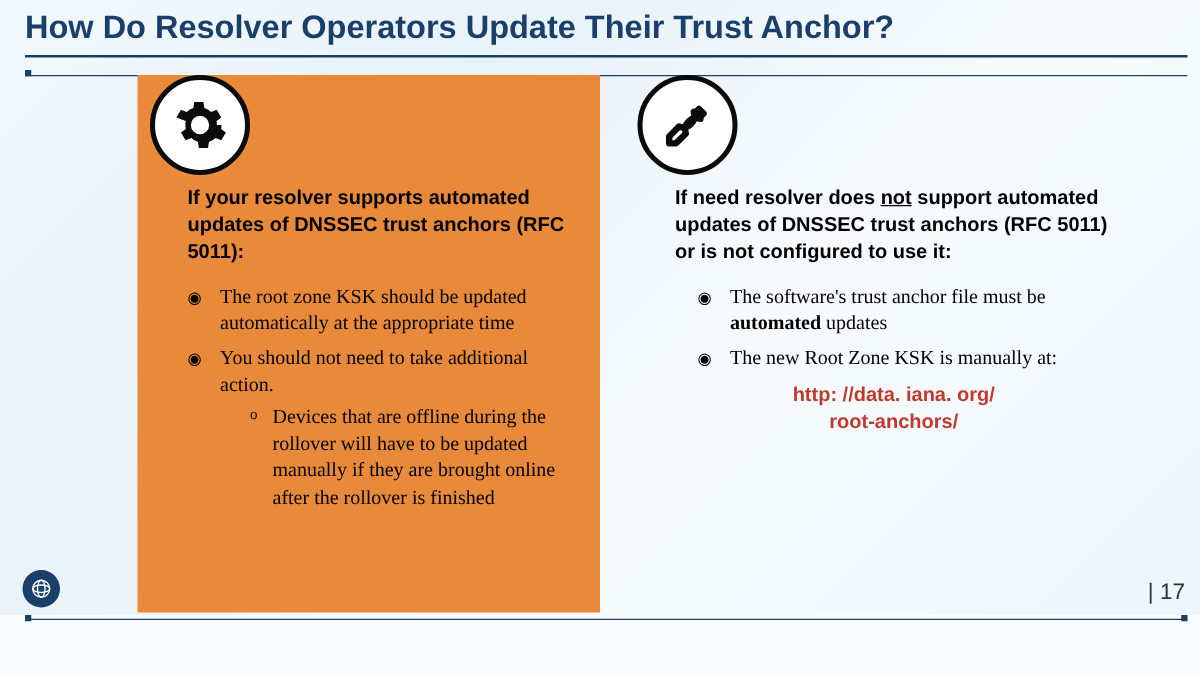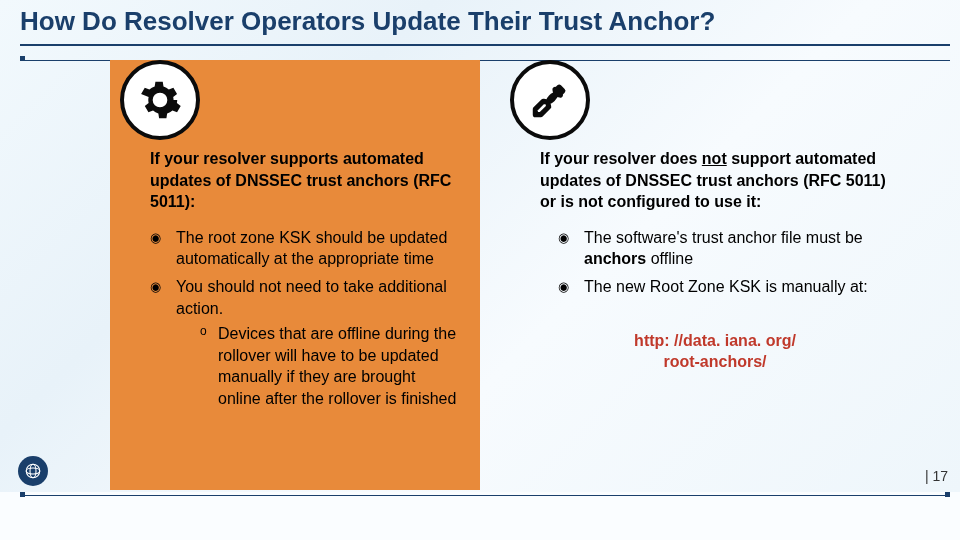--- a/index.html
+++ b/index.html
@@ -11,29 +11,29 @@
   .rule-bot{position:absolute;left:20px;right:10px;top:495px;border-top:1px solid #1a3f6b;}
   .sq{position:absolute;width:5px;height:5px;background:#1a3f6b;}
   .orange{position:absolute;left:110px;top:60px;width:370px;height:430px;background:#e88a3a;}
   .icon-wrap{position:absolute;top:60px;width:72px;height:72px;border-radius:50%;border:4px solid #0b0b0b;background:#fff;display:flex;align-items:center;justify-content:center;}
   .icon-wrap svg{width:44px;height:44px;}
   .col{position:absolute;top:148px;width:350px;font-size:16px;line-height:1.35;color:#000;}
   .colL{left:150px;width:310px;color:#000;}
   .colR{left:540px;width:350px;}
   .colL .lead, .colR .lead{font-weight:bold;margin-bottom:14px;}
   ul.b{list-style:none;padding:0;margin:0;}
-  ul.b>li{position:relative;padding-left:26px;margin-bottom:6px;}
+  ul.b>li{position:relative;padding-left:26px;margin-bottom:6px;font-family:Liberation Serif, serif;}
   ul.b>li:before{content:"◉";position:absolute;left:0;top:2px;font-size:13px;color:#000;}
   ul.sub{list-style:none;padding-left:24px;margin:4px 0 0 0;}
   ul.sub>li{position:relative;padding-left:18px;margin-bottom:0;}
   ul.sub>li:before{content:"o";position:absolute;left:0;top:0;font-size:12px;}
-  .link{color:#c0392b;font-weight:bold;text-align:center;margin-top:32px;}
+  .link{color:#c0392b;font-weight:bold;text-align:center;margin-top:8px;}
   .footer-logo{position:absolute;left:18px;bottom:6px;width:30px;height:30px;border-radius:50%;background:#1a3f6b;display:flex;align-items:center;justify-content:center;}
   .footer-logo svg{width:18px;height:18px;}
-  .pagenum{position:absolute;right:12px;bottom:8px;font-size:14px;color:#333;text-align:right;}
+  .pagenum{position:absolute;right:12px;bottom:8px;font-size:18px;color:#333;text-align:right;}
   .not{text-decoration:underline;}
 </style>
 </head>
 <body>
 
 <div class="slide">
   <div class="title">How Do Resolver Operators Update Their Trust Anchor?</div>
   <div class="rule-top"></div>
   <div class="sq" style="left:20px;top:56px"></div>
   <div class="rule-top2"></div>
@@ -60,25 +60,25 @@
         <span>You should not need to take additional action.</span>
         <ul class="sub">
           <li>Devices that are offline during the rollover will have to be updated manually if they are brought online after the rollover is finished</li>
         </ul>
       </li>
     </ul>
   </div>
 
   <div class="col colR">
     <div class="lead">
-      <span>If your resolver does </span><span class="not">not</span><span> support automated updates of DNSSEC trust anchors (RFC 5011) or is not configured to use it:</span>
+      <span>If need resolver does </span><span class="not">not</span><span> support automated updates of DNSSEC trust anchors (RFC 5011) or is not configured to use it:</span>
     </div>
     <ul class="b" style="margin-left:18px">
       <li>
-        <span>The software's trust anchor file must be </span><b>anchors</b><span> offline</span>
+        <span>The software's trust anchor file must be </span><b>automated</b><span> updates</span>
       </li>
       <li>The new Root Zone KSK is manually at:</li>
     </ul>
     <div class="link">
       <span>http: //data. iana. org/</span><br>
       <span>root-anchors/</span>
     </div>
   </div>
 
   <div class="sq" style="left:20px;top:492px"></div>

